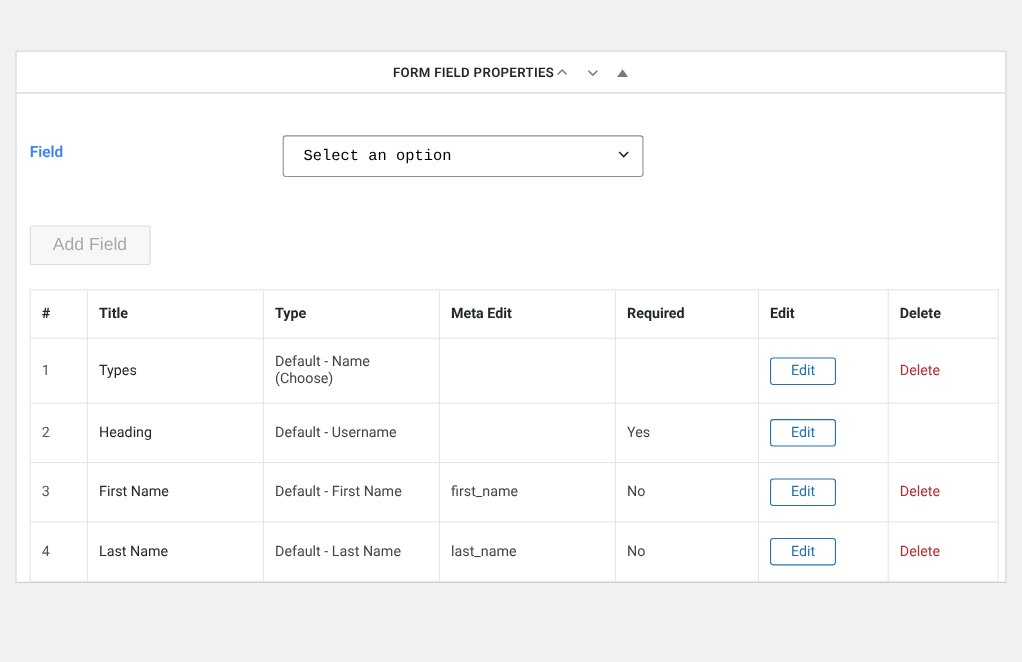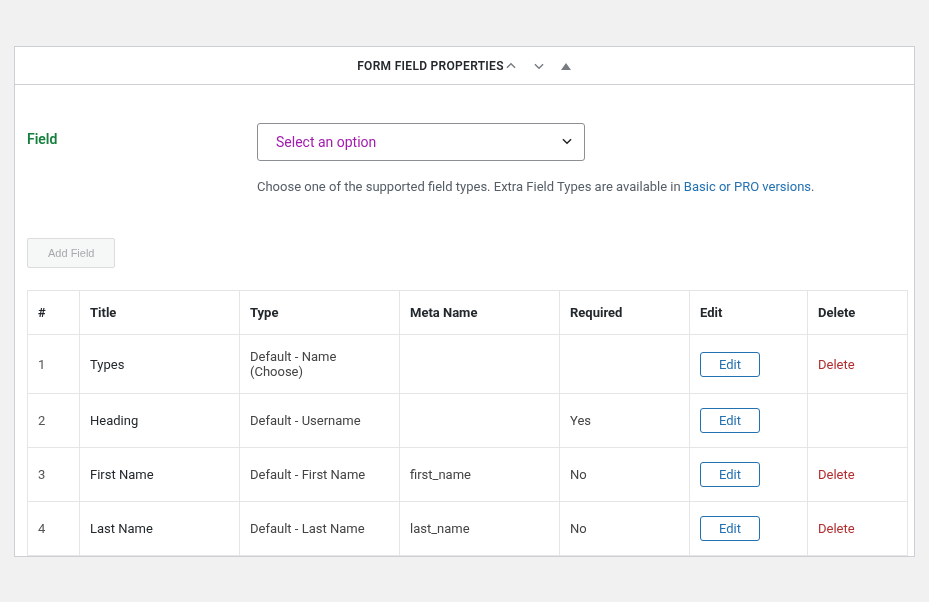--- a/index.html
+++ b/index.html
@@ -57,54 +57,55 @@
     padding: 38px 12px 0 12px;
   }
   .field-row {
     display: flex;
     align-items: flex-start;
     padding: 0 0 8px 0;
   }
   .field-label {
     width: 230px;
     font-weight: 600;
-    color: #15803d;
+    color: #3b82f6;
     font-size: 14px;
     padding-top: 8px;
   }
   .field-control { flex: 0 0 auto; }
   .select-wrap {
     width: 328px;
     height: 38px;
     border: 1px solid #8c8f94;
     border-radius: 3px;
     background: #fff;
     display: flex;
     align-items: center;
     justify-content: space-between;
     padding: 0 10px 0 18px;
-    color: #a21caf;
+    color: #000000;
     font-size: 14px;
     cursor: pointer;
+    font-family: Liberation Mono, monospace;
   }
   .select-wrap .chev { color:#222; }
   .help-text {
     margin-top: 18px;
     color: #555d66;
     font-size: 13px;
   }
   .help-text a { color:#2271b1; text-decoration:none; }
   .add-field-btn {
     display:inline-block;
     margin: 36px 0 0 0;
     padding: 8px 20px;
     border: 1px solid #dcdcde;
     background: #f6f7f7;
     color: #a7aaad;
-    font-size: 11px;
+    font-size: 16px;
     cursor: not-allowed;
     border-radius: 2px;
   }
   table.fields-table {
     width: 100%;
     border-collapse: collapse;
     margin-top: 22px;
     table-layout: fixed;
   }
   table.fields-table th, table.fields-table td {
@@ -178,35 +179,32 @@
         <div class="field-label">Field</div>
         <div class="field-control">
           <div class="select-wrap">
             <span>Select an option</span>
             <span class="chev">
               <svg width="14" height="14" viewBox="0 0 24 24" fill="none" stroke="currentColor" stroke-width="2.4">
                   <polyline points="5 9 12 16 19 9"></polyline>
                 </svg>
             </span>
           </div>
-          <div class="help-text">
-            <span>Choose one of the supported field types. Extra Field Types are available in </span><a href="#">Basic or PRO versions</a><span>.</span>
-          </div>
         </div>
       </div>
 
       <button class="add-field-btn" disabled="">Add Field</button>
 
       <table class="fields-table">
         <thead>
           <tr>
             <th class="col-num">#</th>
             <th class="col-title">Title</th>
             <th class="col-type">Type</th>
-            <th class="col-meta">Meta Name</th>
+            <th class="col-meta">Meta Edit</th>
             <th class="col-req">Required</th>
             <th class="col-edit">Edit</th>
             <th class="col-del">Delete</th>
           </tr>
         </thead>
         <tbody id="fields-tbody">
             <tr>
               <td data-col="num">1</td>
               <td data-col="title">Types</td>
               <td data-col="type">Default - Name (Choose)</td>

